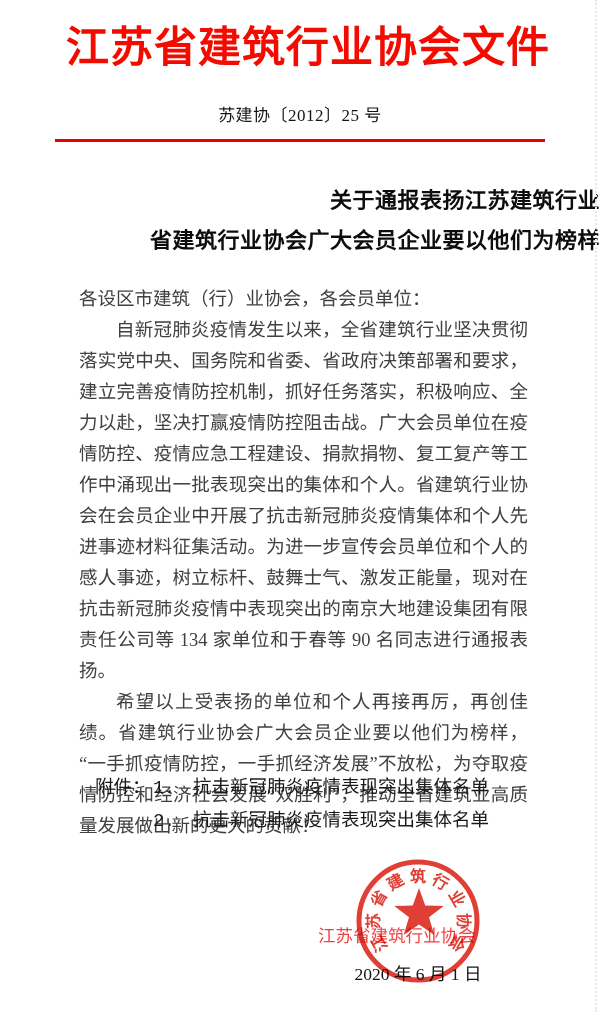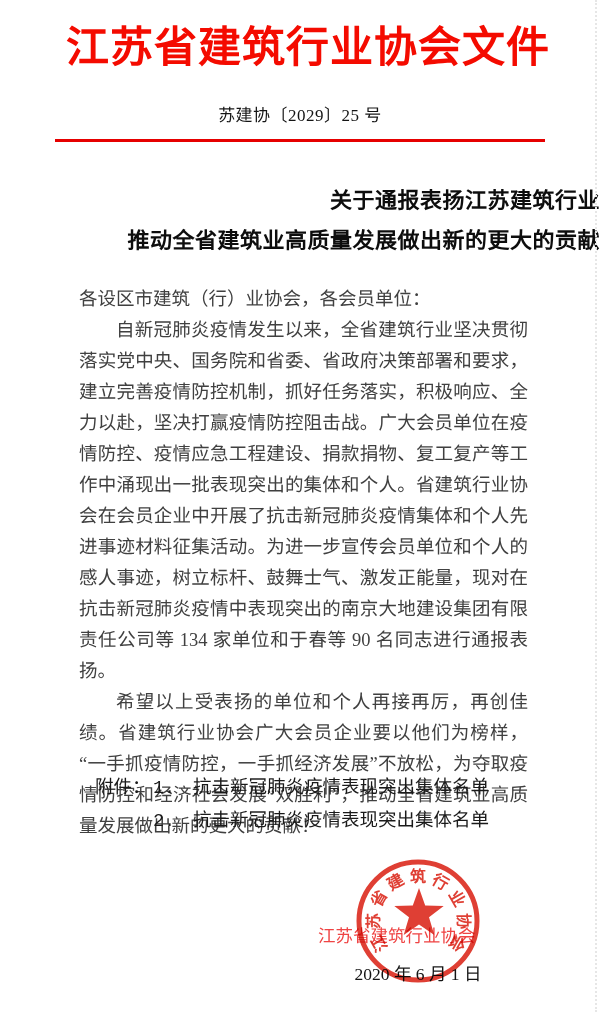--- a/index.html
+++ b/index.html
@@ -57,27 +57,27 @@
     border-left:2px dotted #e6e6e6;
   }
 </style>
 </head>
 <body>
 
 <div class="page">
 
   <div class="org-title">江苏省建筑行业协会文件</div>
 
-  <div class="doc-number">苏建协〔2029〕25 号</div>
+  <div class="doc-number">苏建协〔2012〕25 号</div>
 
   <div class="red-rule"></div>
 
   <div class="doc-title">
     <div>关于通报表扬江苏建筑行业</div>
-    <div>推动全省建筑业高质量发展做出新的更大的贡献</div>
+    <div>省建筑行业协会广大会员企业要以他们为榜样</div>
   </div>
 
   <div class="body-text">
     <p class="salutation">各设区市建筑（行）业协会，各会员单位：</p>
     <p class="para">自新冠肺炎疫情发生以来，全省建筑行业坚决贯彻落实党中央、国务院和省委、省政府决策部署和要求，建立完善疫情防控机制，抓好任务落实，积极响应、全力以赴，坚决打赢疫情防控阻击战。广大会员单位在疫情防控、疫情应急工程建设、捐款捐物、复工复产等工作中涌现出一批表现突出的集体和个人。省建筑行业协会在会员企业中开展了抗击新冠肺炎疫情集体和个人先进事迹材料征集活动。为进一步宣传会员单位和个人的感人事迹，树立标杆、鼓舞士气、激发正能量，现对在抗击新冠肺炎疫情中表现突出的南京大地建设集团有限责任公司等 134 家单位和于春等 90 名同志进行通报表扬。</p>
     <p class="para">希望以上受表扬的单位和个人再接再厉，再创佳绩。省建筑行业协会广大会员企业要以他们为榜样，“一手抓疫情防控，一手抓经济发展”不放松，为夺取疫情防控和经济社会发展“双胜利”，推动全省建筑业高质量发展做出新的更大的贡献！</p>
   </div>
 
   <div class="attachments">
     <div class="att-row">

